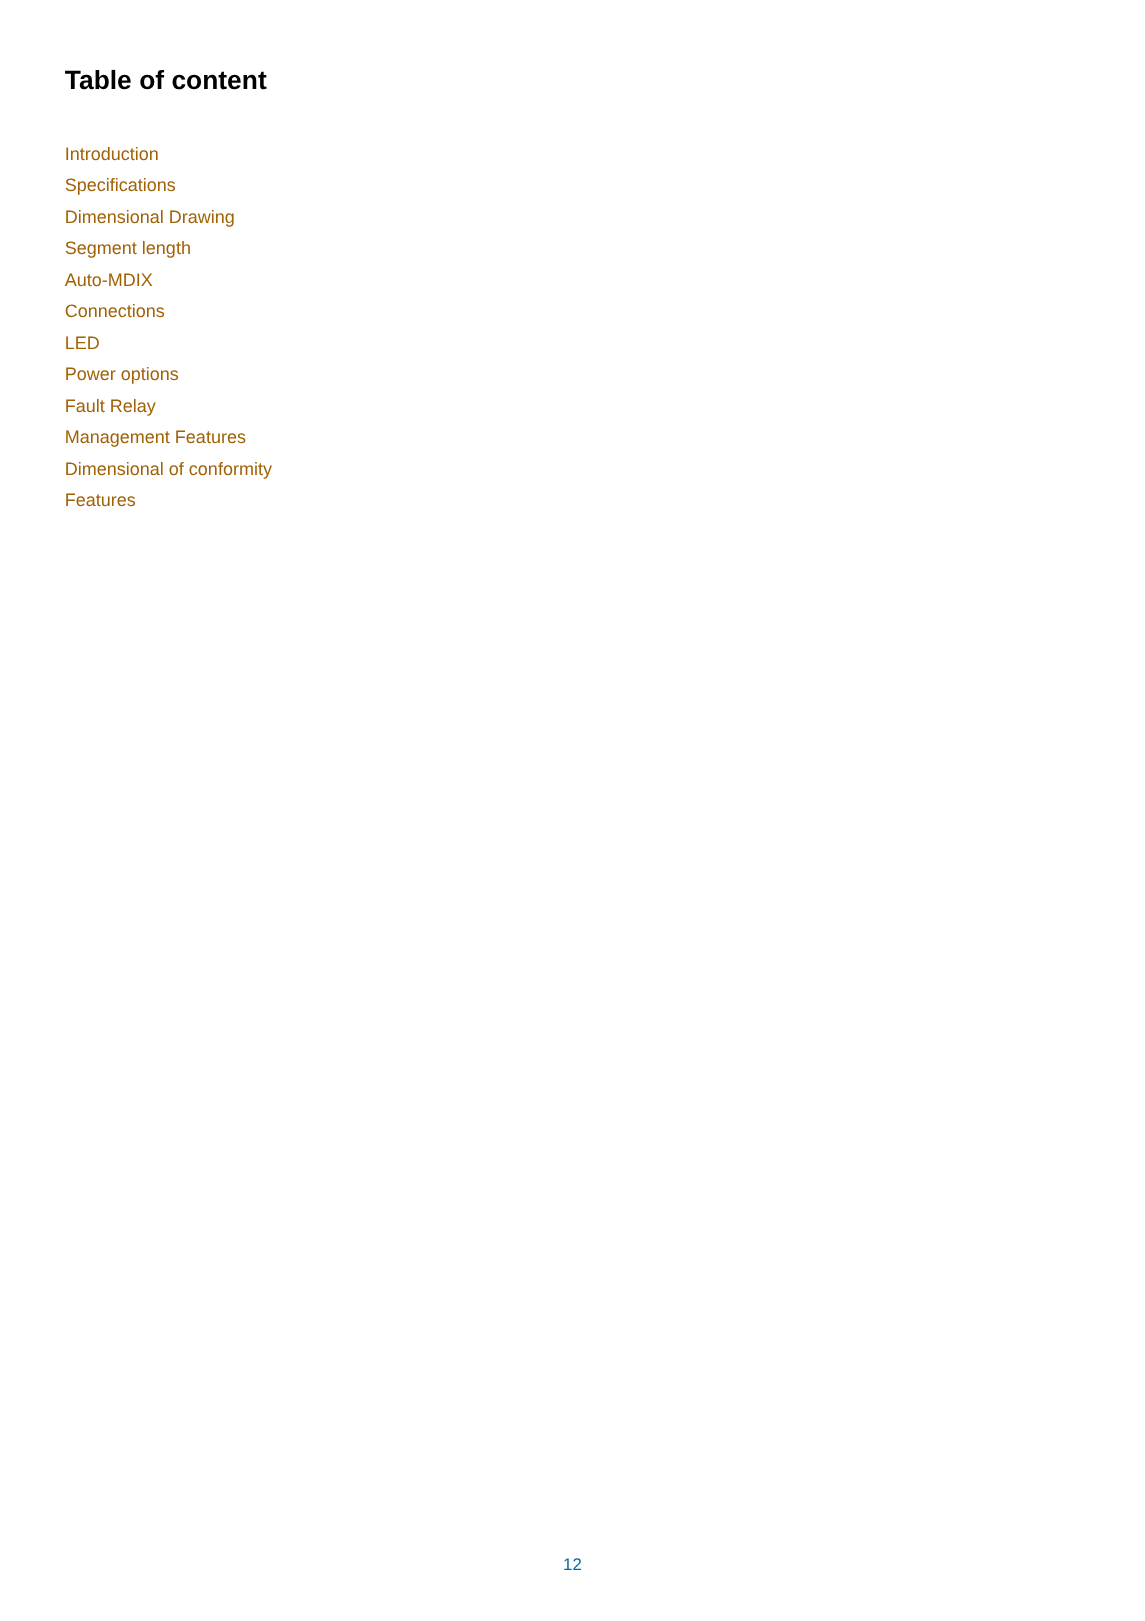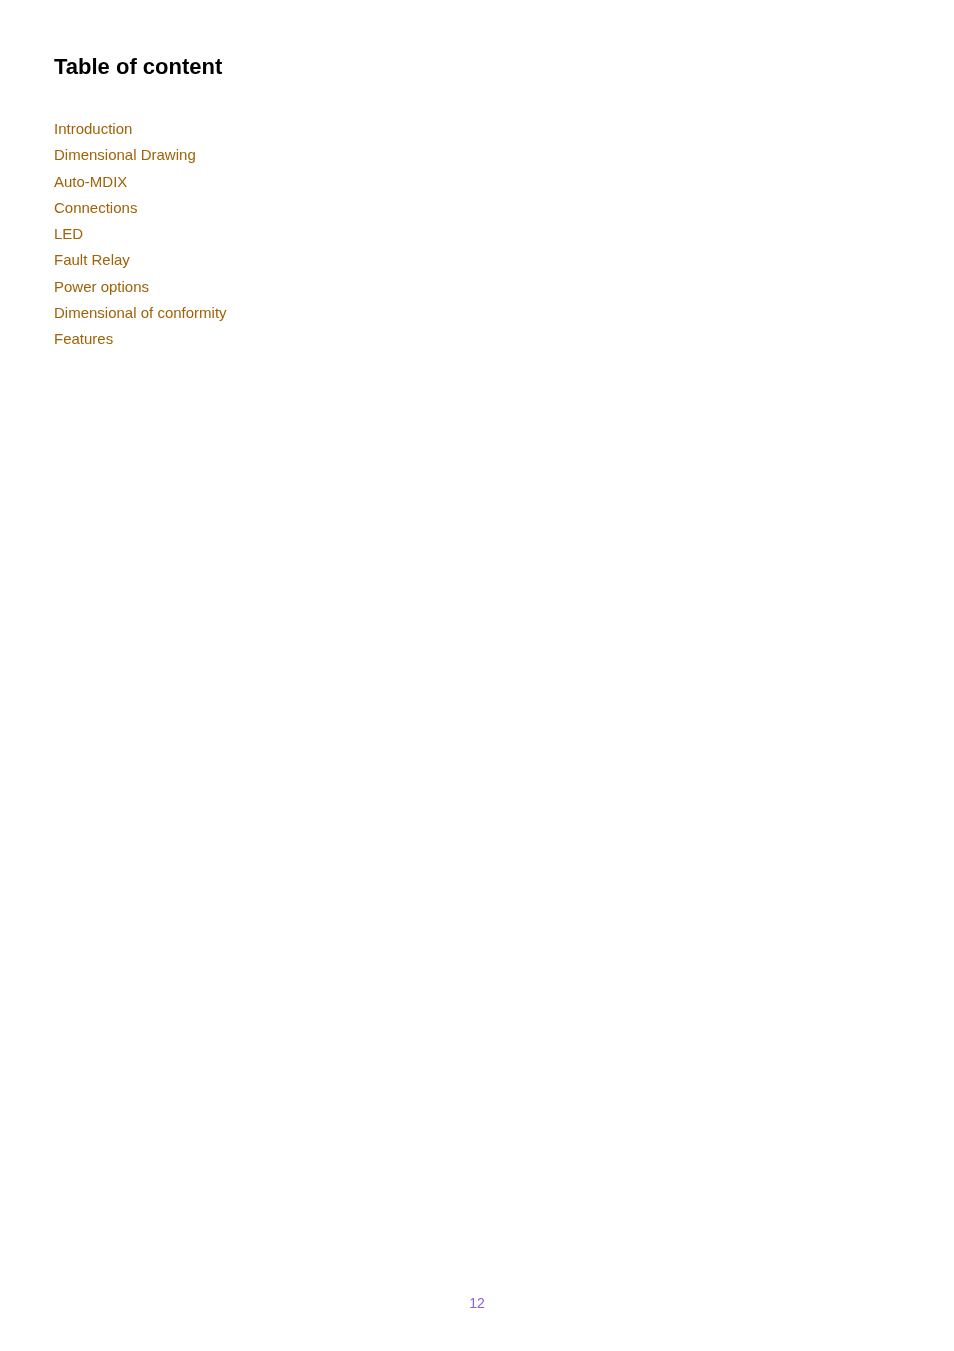--- a/index.html
+++ b/index.html
@@ -43,35 +43,38 @@
       line-height: 1.75;
       color: #a16207;
     }
 
     .page-number {
       position: absolute;
       bottom: 40px;
       left: 50%;
       transform: translateX(-50%);
       font-size: 14px;
-      color: #8b5cf6;
+      color: #0369a1;
     }
   </style>
 </head>
 <body>
 
 <div class="page-container">
   <h1 class="page-title">Table of content</h1>
 
   <ul class="toc-list">
   <li>Introduction</li>
+      <li>Specifications</li>
       <li>Dimensional Drawing</li>
+      <li>Segment length</li>
       <li>Auto-MDIX</li>
       <li>Connections</li>
       <li>LED</li>
+      <li>Power options</li>
       <li>Fault Relay</li>
-      <li>Power options</li>
+      <li>Management Features</li>
       <li>Dimensional of conformity</li>
       <li>Features</li>
     </ul>
 
   <div class="page-number">12</div>
 </div>
 
 </body></html>

